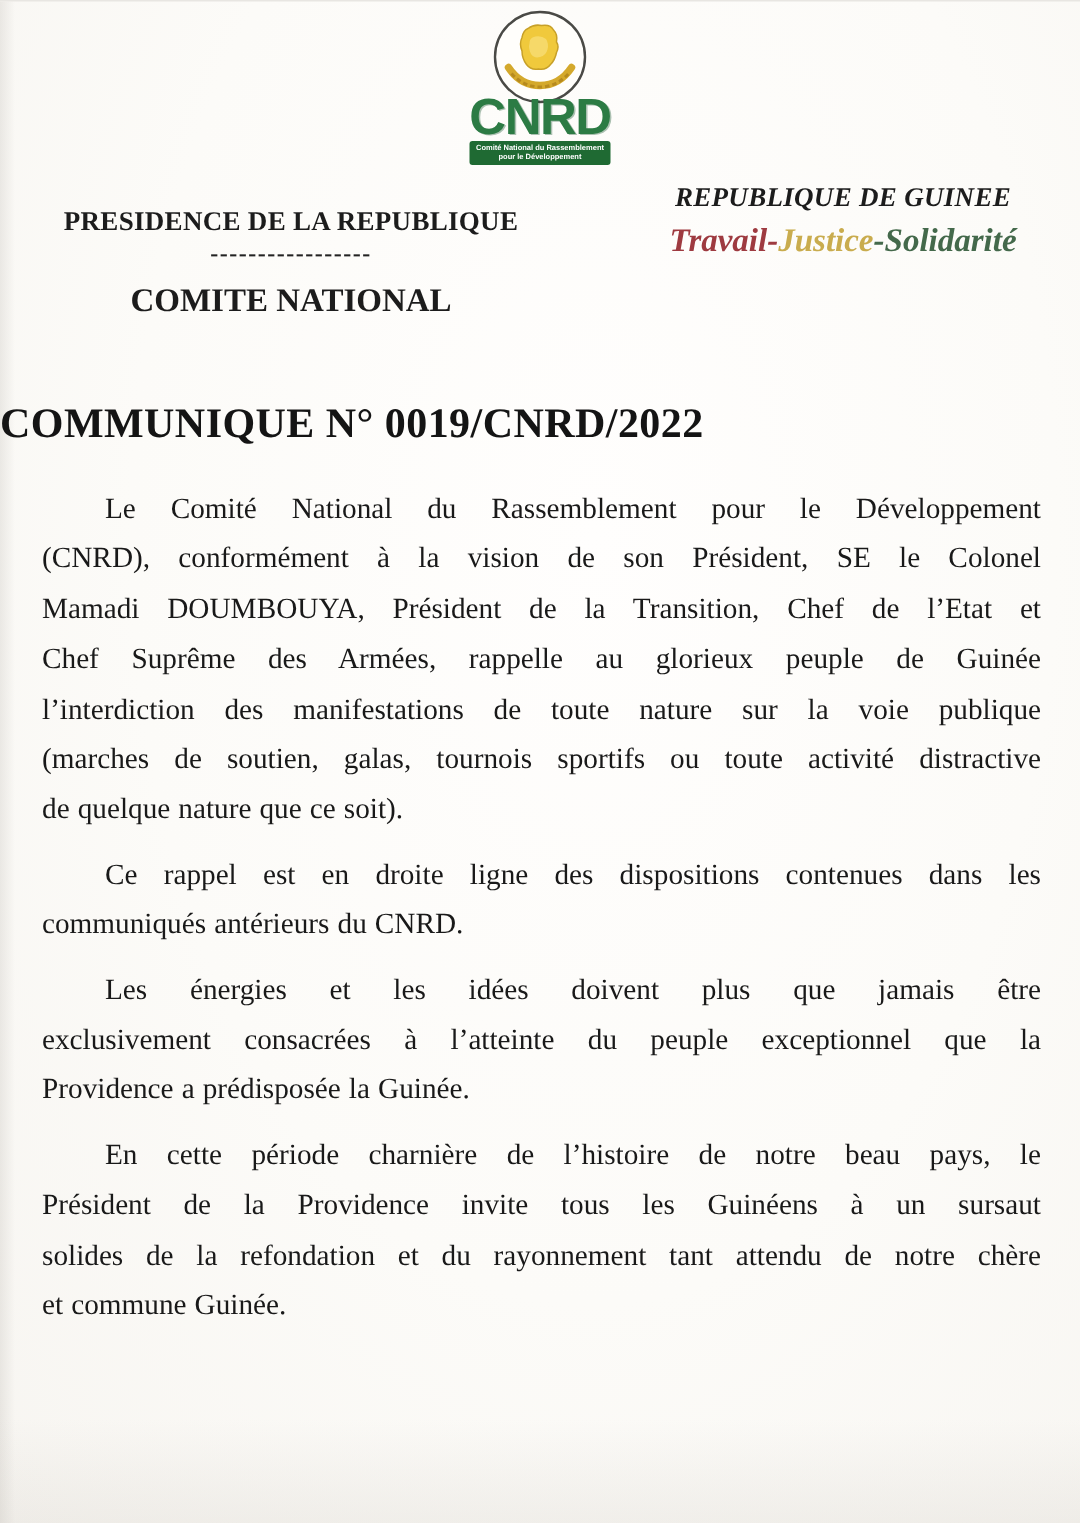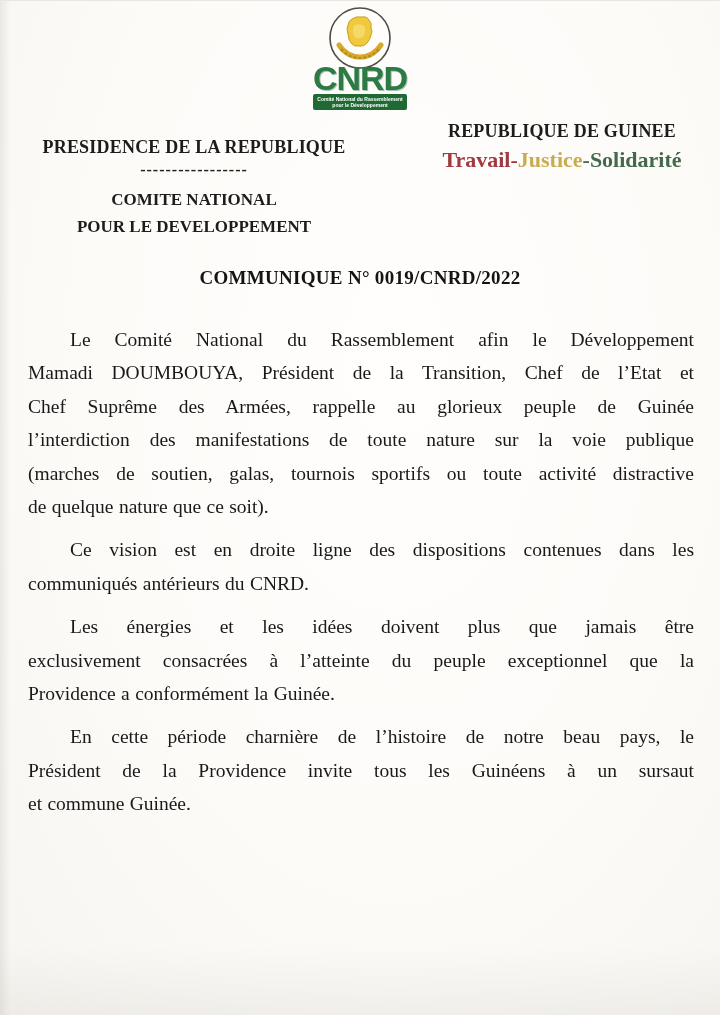--- a/index.html
+++ b/index.html
@@ -56,35 +56,35 @@
   
   .hdr-left{
     position:absolute; top:136px; left:24px; width:340px;
     text-align:center; font-weight:bold;
   }
   .hdr-left .line1{ font-size:18px; letter-spacing:0.2px; }
   .hdr-left .dashes{
     font-size:16px; letter-spacing:1px; line-height:20px; margin-top:2px;
     font-weight:bold; color:#222;
   }
-  .org{ margin-top:6px; font-size:17px; line-height:27px; }
+  .org{ margin-top:6px; font-size:22px; line-height:27px; }
   .hdr-right{
     position:absolute; top:120px; right:18px; width:280px;
-    text-align:center; font-weight:bold;
+    text-align:center; font-weight:bold;font-style:italic;
   }
   .hdr-right .country{ font-size:18px; letter-spacing:0.2px; }
   .motto{ font-size:22px; margin-top:5px; }
   .motto-travail{ color:#9e3a40; }
   .motto-justice{ color:#c9ac4e; }
   .motto-solidarite{ color:#44694b; }
 
   
   .doc-title{
     position:absolute; top:266px; left:0; right:0;
-    text-align:center; font-weight:bold; font-size:19px;
+    font-weight:bold; font-size:28px;
     letter-spacing:0.3px; color:#141414;
   }
 
   
   .body-text{
     position:absolute; top:322px; left:28px; right:26px;
   }
   .para{ margin:0 0 10px 0; }
   .pline{
     font-size:19.5px; line-height:33.4px;
@@ -115,55 +115,56 @@
       <span>Comité National du Rassemblement</span><br>
       <span>pour le Développement</span>
     </div>
   </div>
 
   <div class="hdr-left">
     <div class="line1">PRESIDENCE DE LA REPUBLIQUE</div>
     <div class="dashes">-----------------</div>
     <div class="org">
       <div>COMITE NATIONAL</div>
-      <div>POUR LE DEVELOPPEMENT</div>
     </div>
   </div>
 
   <div class="hdr-right">
     <div class="country">REPUBLIQUE DE GUINEE</div>
     <div class="motto">
       <span class="motto-travail">Travail-</span><span class="motto-justice">Justice</span><span class="motto-solidarite">-Solidarité</span>
     </div>
   </div>
 
   <div class="doc-title">COMMUNIQUE N° 0019/CNRD/2022</div>
 
   <div class="body-text">
 
     <div class="para">
-      <div class="pline first">Le Comité National du Rassemblement afin le Développement</div>
+      <div class="pline first">Le Comité National du Rassemblement pour le Développement</div>
+      <div class="pline">(CNRD), conformément à la vision de son Président, SE le Colonel</div>
       <div class="pline">Mamadi DOUMBOUYA, Président de la Transition, Chef de l’Etat et</div>
       <div class="pline">Chef Suprême des Armées, rappelle au glorieux peuple de Guinée</div>
       <div class="pline">l’interdiction des manifestations de toute nature sur la voie publique</div>
       <div class="pline">(marches de soutien, galas, tournois sportifs ou toute activité distractive</div>
       <div class="pline last">de quelque nature que ce soit).</div>
     </div>
 
     <div class="para">
-      <div class="pline first">Ce vision est en droite ligne des dispositions contenues dans les</div>
+      <div class="pline first">Ce rappel est en droite ligne des dispositions contenues dans les</div>
       <div class="pline last">communiqués antérieurs du CNRD.</div>
     </div>
 
     <div class="para">
       <div class="pline first">Les énergies et les idées doivent plus que jamais être</div>
       <div class="pline">exclusivement consacrées à l’atteinte du peuple exceptionnel que la</div>
-      <div class="pline last">Providence a conformément la Guinée.</div>
+      <div class="pline last">Providence a prédisposée la Guinée.</div>
     </div>
 
     <div class="para">
       <div class="pline first">En cette période charnière de l’histoire de notre beau pays, le</div>
       <div class="pline">Président de la Providence invite tous les Guinéens à un sursaut</div>
+      <div class="pline">solides de la refondation et du rayonnement tant attendu de notre chère</div>
       <div class="pline last">et commune Guinée.</div>
     </div>
 
   </div>
 </div>
 
 </body></html>

